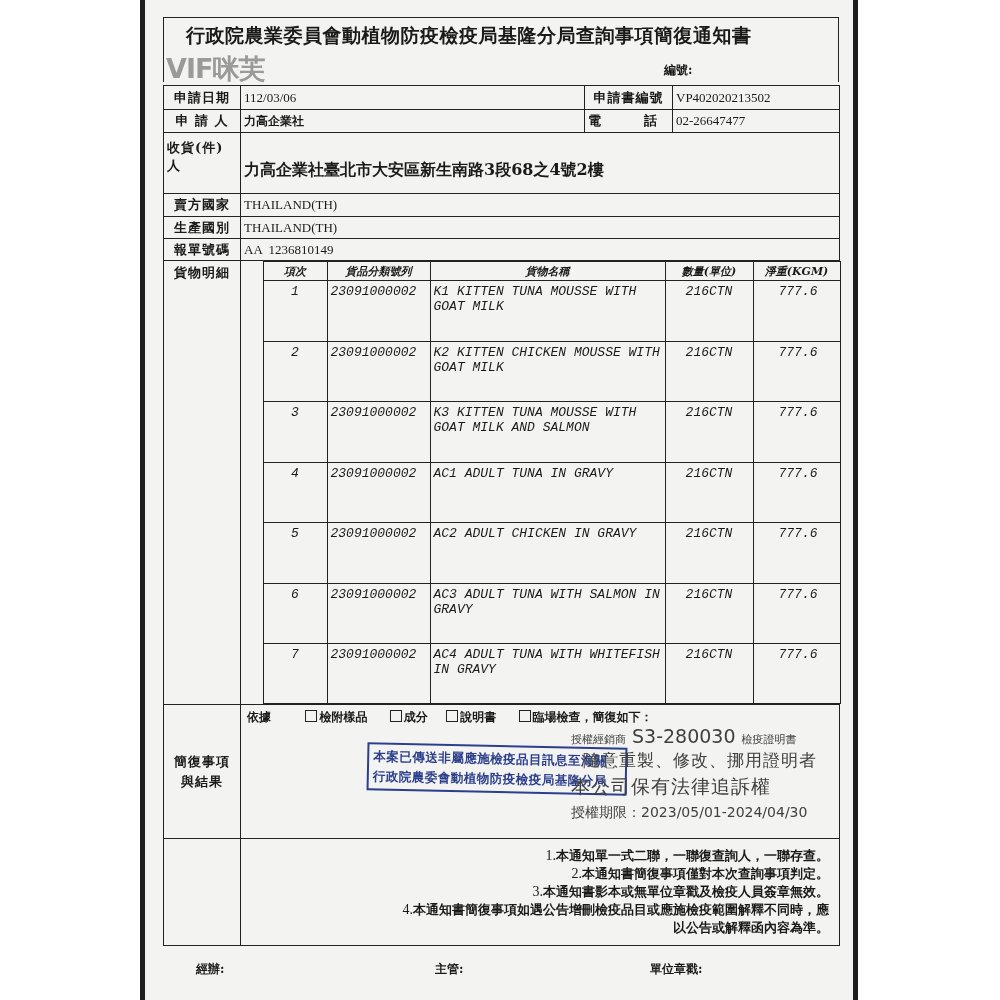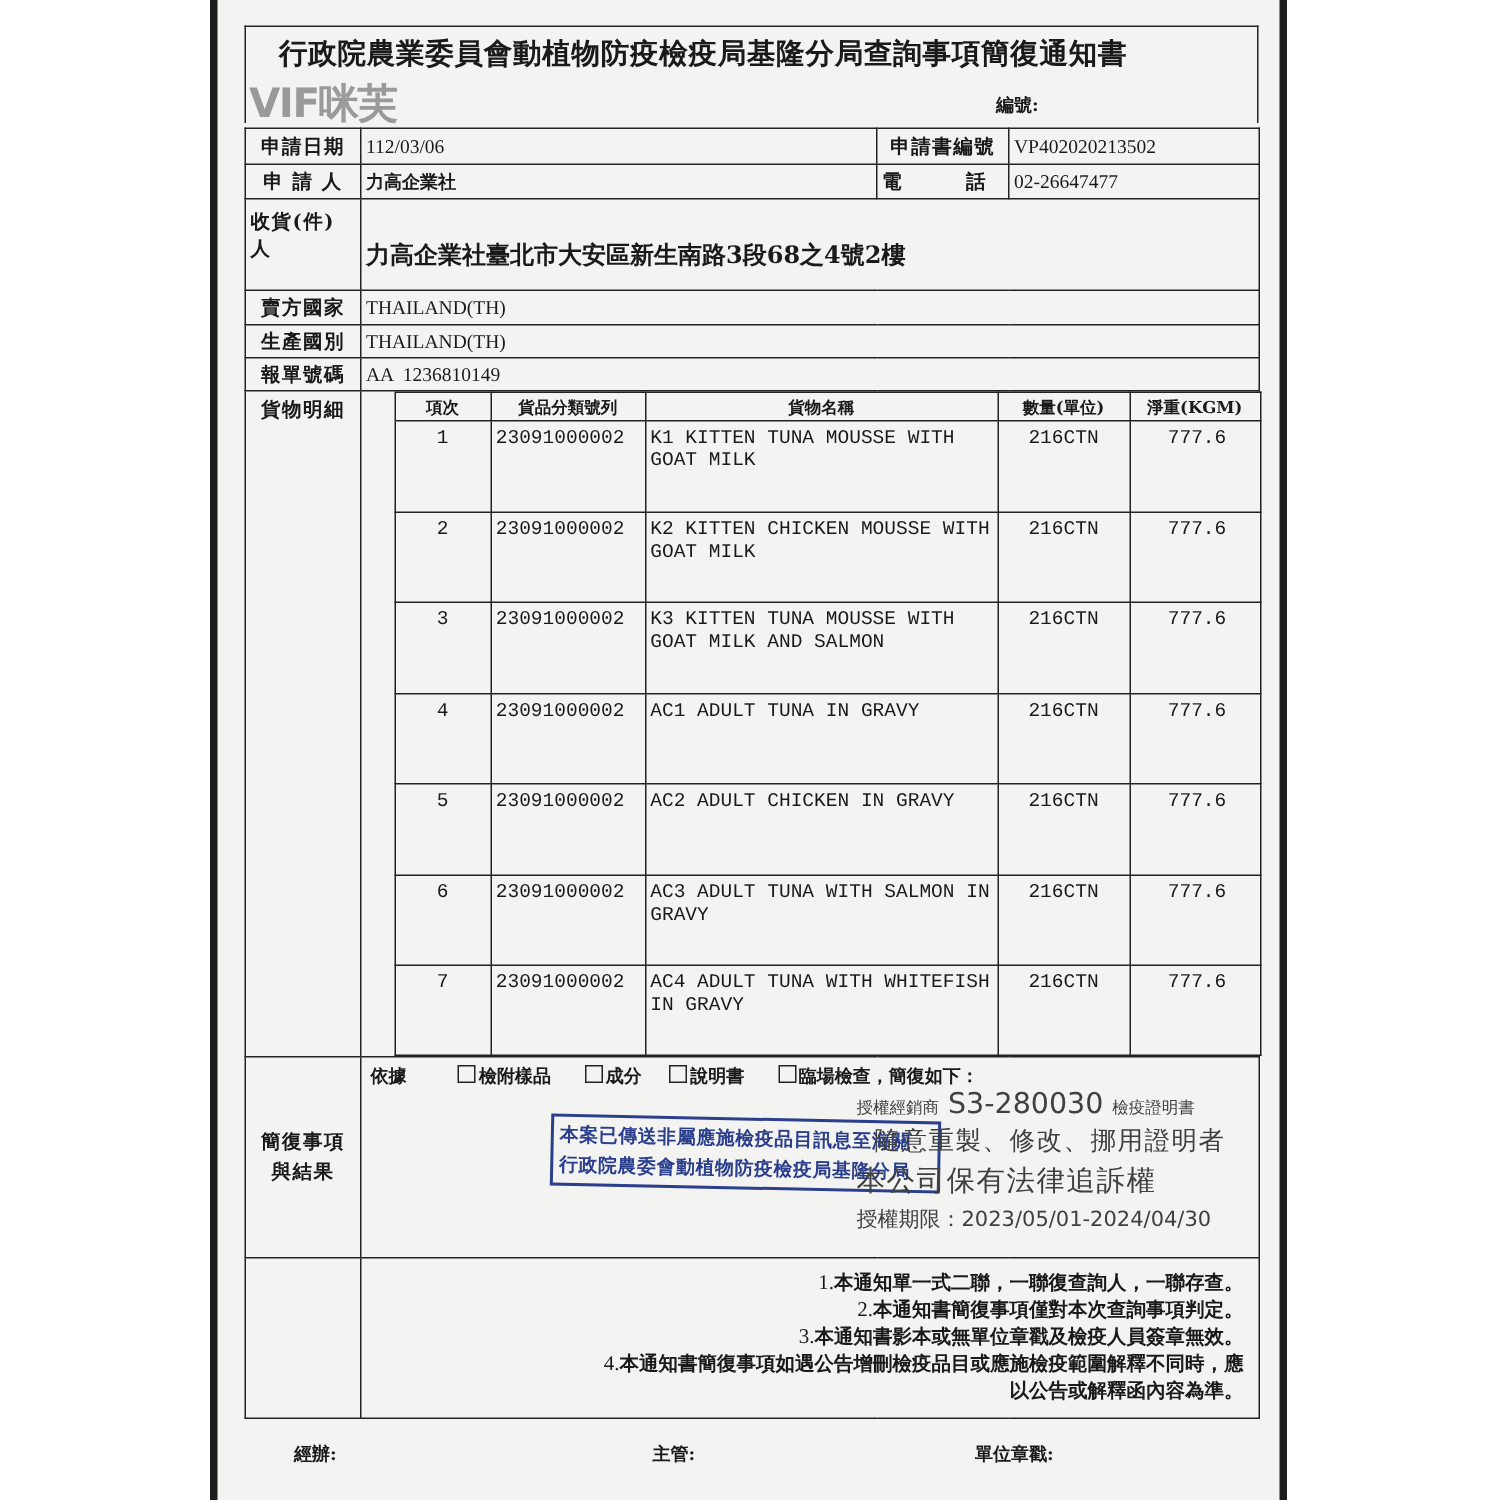--- a/index.html
+++ b/index.html
@@ -8,21 +8,21 @@
   .doc{position:absolute;left:163px;top:17px;width:676px;height:944px;}
   .title-box{position:absolute;left:0;top:0;width:674px;height:64px;border:1.6px solid #222;border-bottom:none;}
   .title{position:absolute;left:22px;top:5px;font-size:19px;font-weight:bold;letter-spacing:0.5px;white-space:nowrap;}
   .watermark{position:absolute;left:2px;top:33px;font-family:"DejaVu Sans","Liberation Sans",sans-serif;font-size:27px;font-weight:bold;color:#9a9a9a;letter-spacing:-1px;}
   .serial{position:absolute;left:500px;top:44px;font-size:12px;font-weight:bold;}
   table.main{position:absolute;left:0;top:68px;width:676px;border-collapse:collapse;table-layout:fixed;}
   table.main td{border:1.6px solid #222;font-size:13px;padding:0 3px;vertical-align:middle;}
   .lab{font-weight:bold;font-size:12px;text-align:center;letter-spacing:1px;}
   .val{font-family:"Liberation Serif","DejaVu Serif",serif;font-size:14px;}
   table.items{width:100%;border-collapse:collapse;table-layout:fixed;}
-  table.items td{border:1.6px solid #222;font-family:"Liberation Mono","DejaVu Sans Mono",monospace;font-size:13px;vertical-align:top;padding:3px 3px;}
+  table.items td{border:1.6px solid #222;font-family:"Liberation Mono","DejaVu Sans Mono",monospace;font-size:13px;vertical-align:top;padding:3px 3px;font-style:italic;}
   table.items tr.hdr td{font-family:"DejaVu Serif",serif;font-weight:bold;font-size:11px;text-align:center;vertical-align:middle;padding:1px;}
   .c-num{text-align:center;}
   .c-qty{text-align:center;}
   .c-wt{text-align:right;padding-right:22px !important;}
   .check{display:inline-block;width:10px;height:10px;border:1.2px solid #222;margin-right:2px;vertical-align:-1px;}
   .basis{font-size:12px;font-weight:bold;white-space:nowrap;}
   .stamp{position:absolute;left:126px;top:40px;width:248px;border:2px solid #2b3f8c;color:#2b3f8c;font-size:12.5px;font-weight:bold;padding:2px 4px;transform:rotate(1.2deg);line-height:20px;letter-spacing:0.5px;}
   .auth{position:absolute;left:330px;top:20px;color:#404040;font-family:"DejaVu Sans","Liberation Sans",sans-serif;white-space:nowrap;}
   .auth .l1{font-size:11px;}
   .auth .l1 b{font-size:19px;font-weight:normal;margin:0 6px;}

